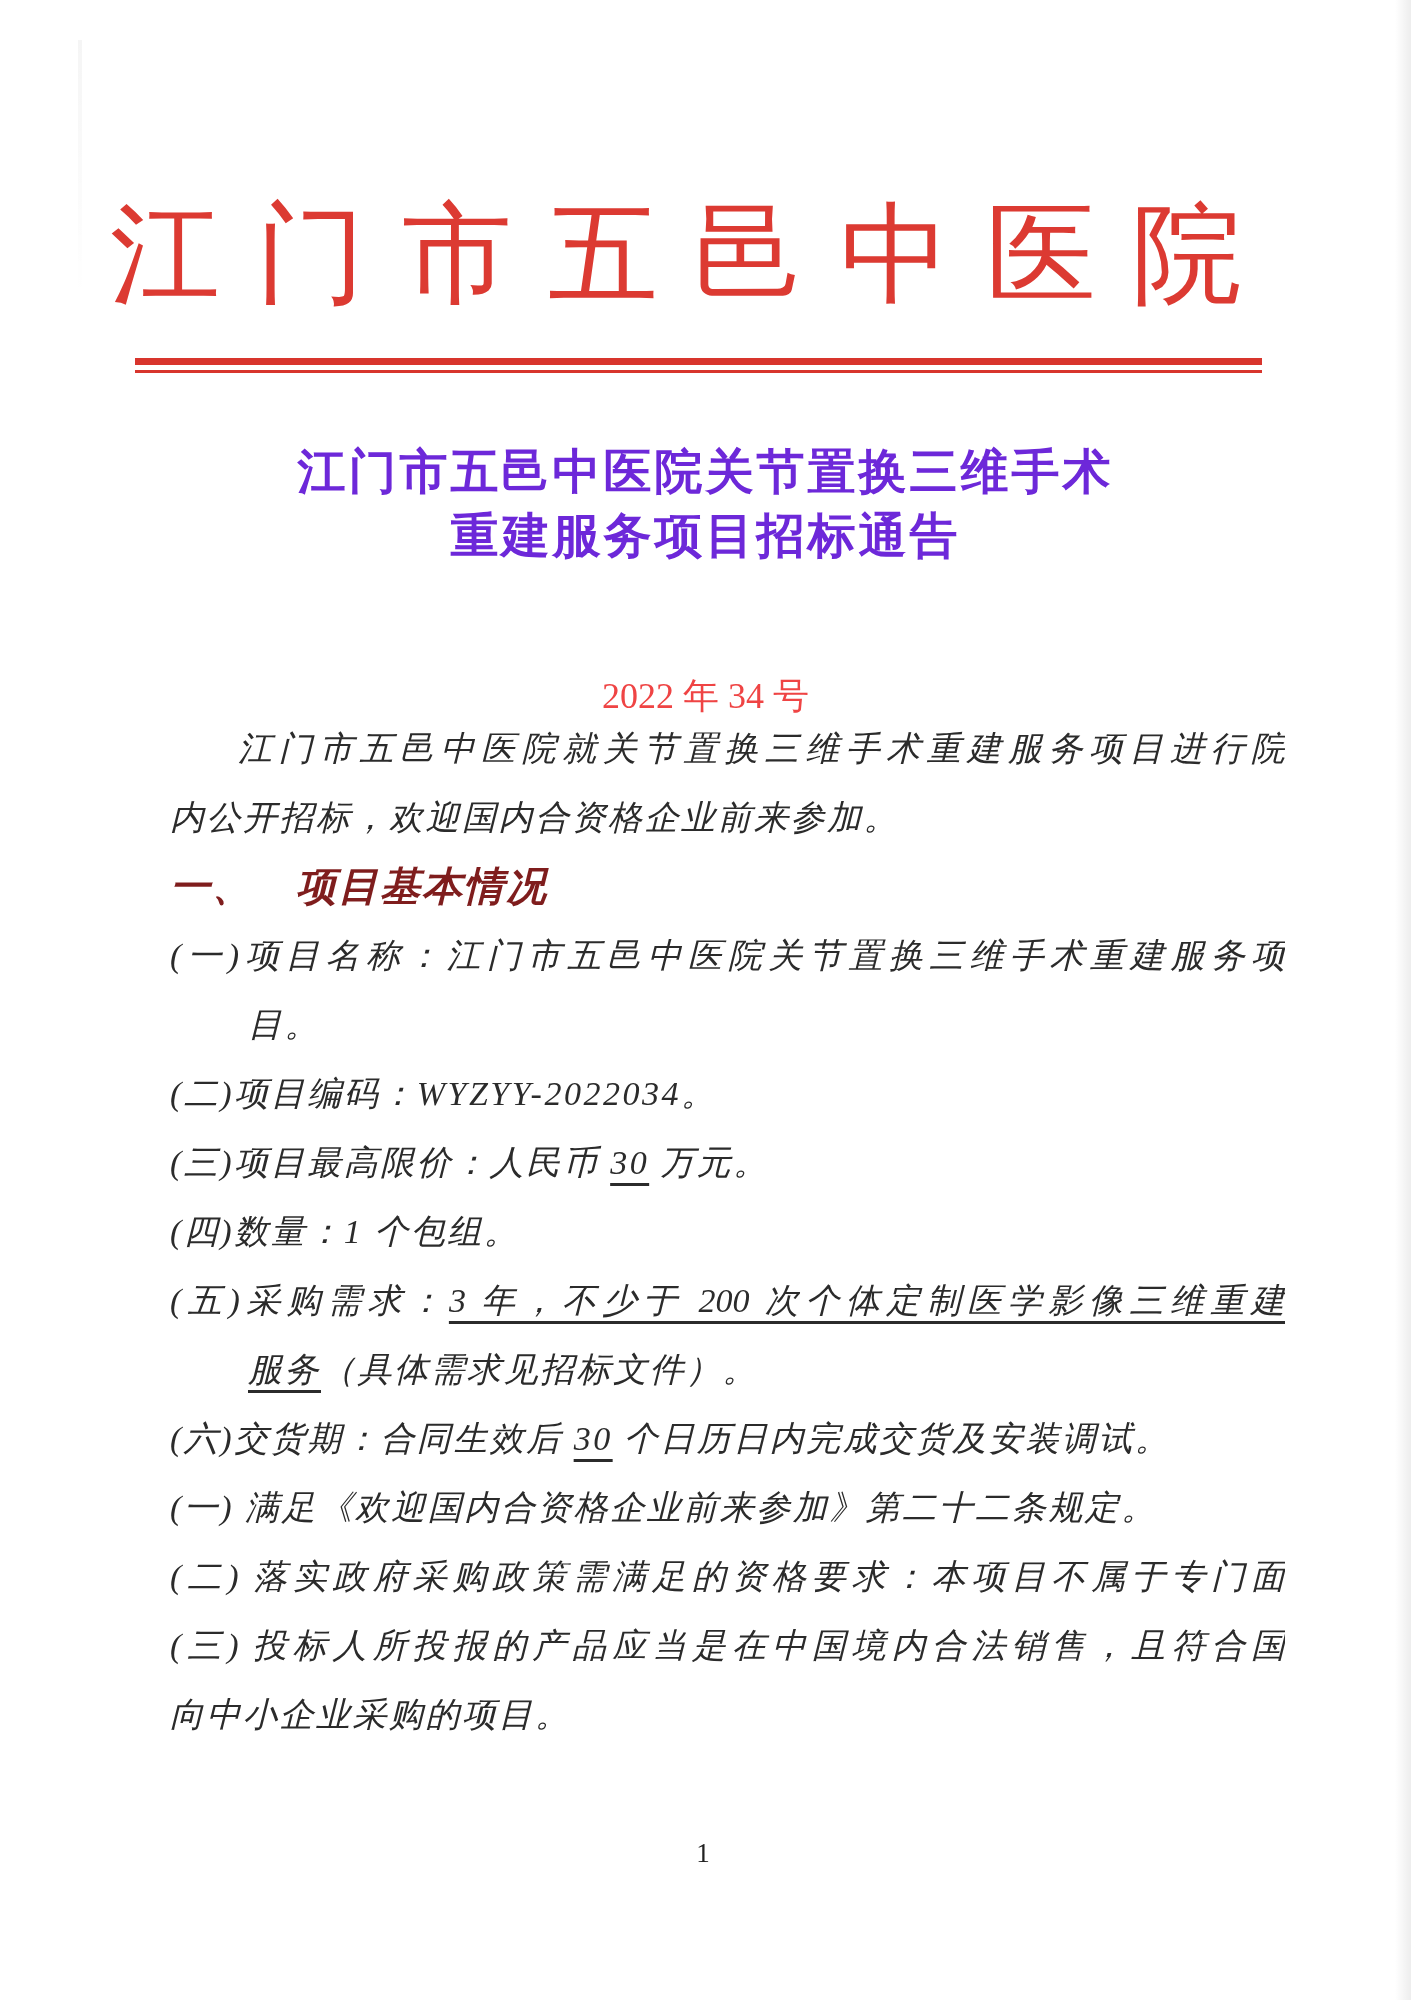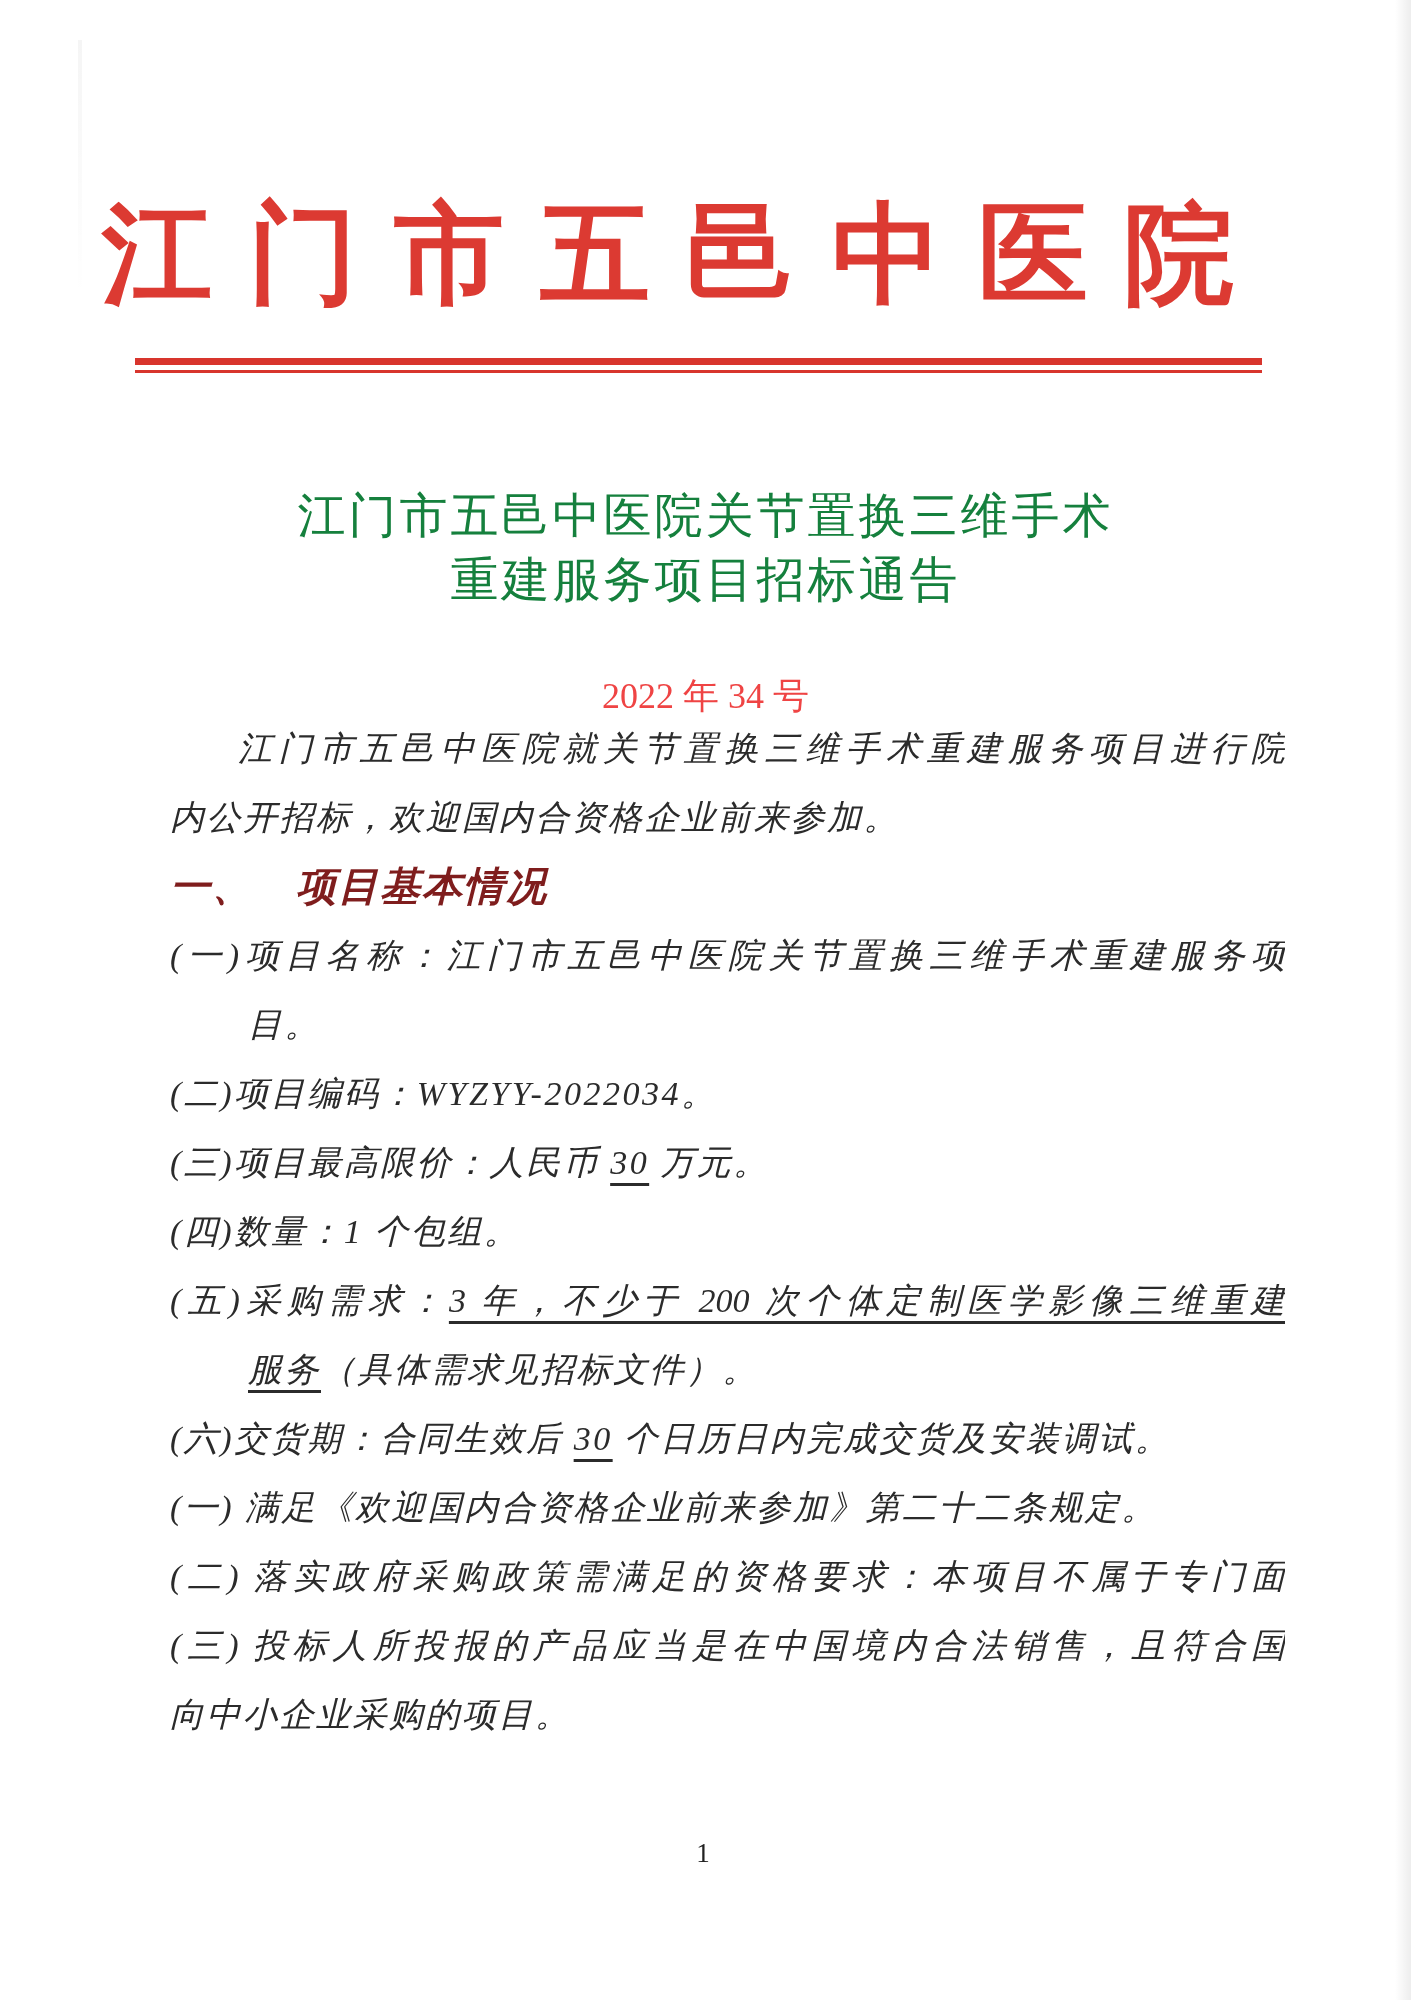--- a/index.html
+++ b/index.html
@@ -10,37 +10,37 @@
   }
   .scan-edge {
     position:absolute; right:0; top:0; width:16px; height:100%;
     background:linear-gradient(to right, rgba(0,0,0,0), rgba(0,0,0,0.07));
   }
   .scan-smudge {
     position:absolute; left:78px; top:40px; width:4px; height:260px;
     background:linear-gradient(to bottom, rgba(0,0,0,0.04), rgba(0,0,0,0));
   }
   .masthead {
-    position:absolute; top:194px; left:102px;
-    font-family:"DejaVu Serif", serif; font-weight:700;
+    position:absolute; top:194px; left:110px;
+    font-family:"DejaVu Serif", serif; font-weight:400;
     font-size:110px; letter-spacing:36px; line-height:120px;
     white-space:nowrap;
   }
   .rule {
     position:absolute; top:358px; left:135px; width:1127px;
     height:15px; box-sizing:border-box;
     border-top-style:solid; border-top-width:7px;
     border-bottom-style:solid; border-bottom-width:3px;
     background:transparent;
   }
   .title {
     position:absolute; top:440px; left:13px; width:1385px;
     text-align:center; font-family:"Liberation Sans", sans-serif;
-    font-weight:400; font-size:48px; line-height:64px;
-    letter-spacing:3px; color:#15803d;margin-top:44px;
+    font-weight:700; font-size:48px; line-height:64px;
+    letter-spacing:3px; color:#6d28d9;
   }
   .docnum {
     position:absolute; top:672px; left:13px; width:1385px;
     text-align:center; font-size:36px; line-height:48px; color:#ef4444;
   }
   .body {
     position:absolute; top:714px; left:170px; width:1115px;
     font-size:34px; color:#2b2b2b;
   }
   .line {

